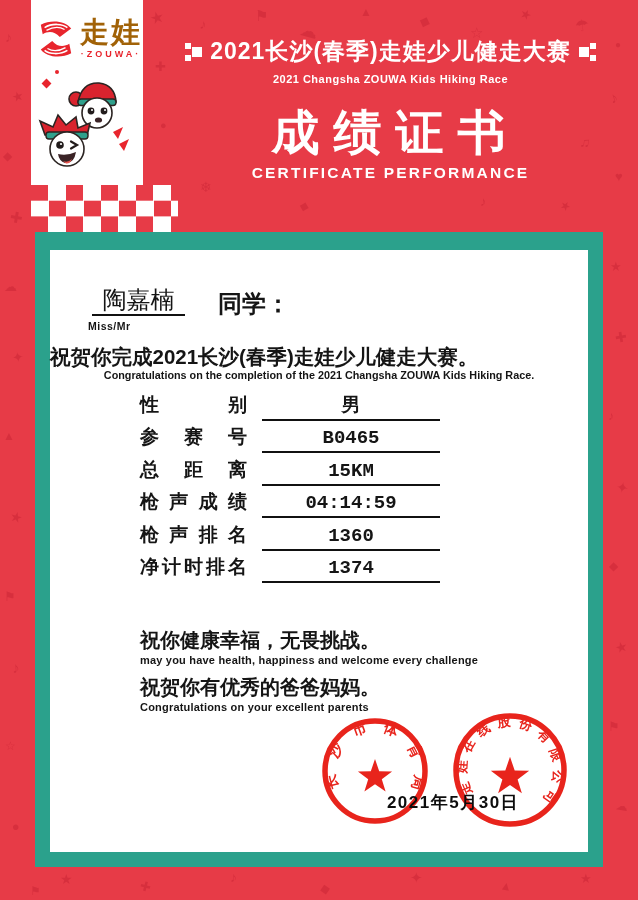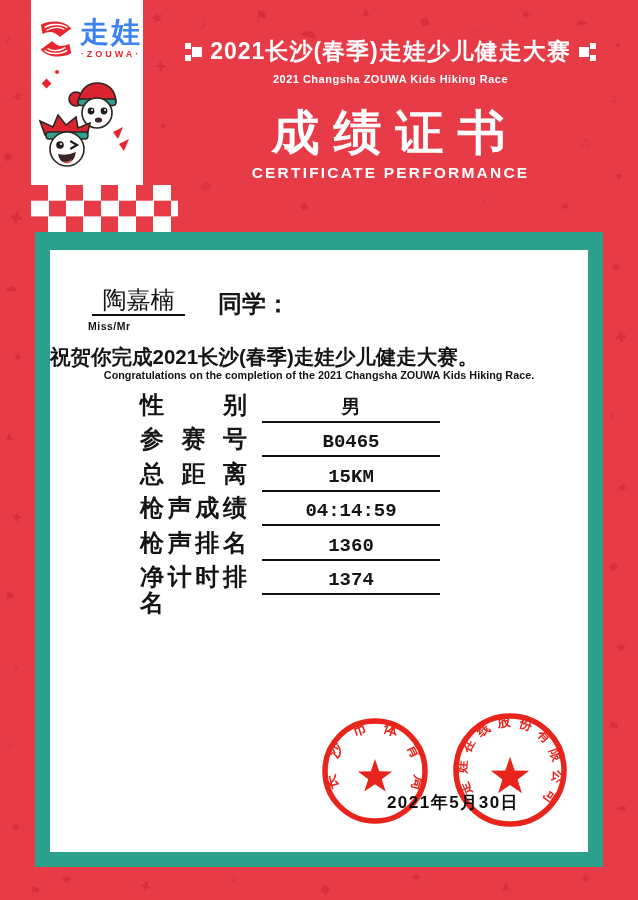--- a/index.html
+++ b/index.html
@@ -6,21 +6,21 @@
   .page{position:relative;width:638px;height:900px;background:#e73b47;overflow:hidden;
         font-family:"Liberation Sans",sans-serif;color:#151515;}
   
   .doodle-layer{position:absolute;inset:0;}
   .doodle{position:absolute;color:#c21f31;opacity:.42;line-height:1;user-select:none;}
 
   
   .logo-panel{position:absolute;left:31px;top:0;width:112px;height:185px;background:#fff;z-index:2;}
   .logo-row{display:flex;align-items:center;padding:18px 0 0 6px;}
   .logo-text-col{margin-left:5px;}
-  .logo-cn{font-size:29px;font-weight:800;letter-spacing:2px;color:#3b82f6;line-height:1;}
+  .logo-cn{font-size:29px;font-weight:800;letter-spacing:2px;color:#a16207;line-height:1;}
   .logo-en{margin-top:3px;text-align:center;color:#e8252d;font-size:9px;font-weight:700;letter-spacing:3px;line-height:1;}
   .mascots{position:absolute;left:2px;top:68px;}
   .checker{position:absolute;left:31px;top:185px;width:147px;height:47px;z-index:2;
            background-image:conic-gradient(#fff 0 25%,transparent 0 50%,#fff 0 75%,transparent 0);
            background-size:35px 31.4px;}
 
   
   .header{position:absolute;left:143px;top:0;width:495px;text-align:center;color:#fff;z-index:2;}
   .title-row{margin-top:36px;display:flex;align-items:center;justify-content:center;gap:8px;}
   .title-cn{font-size:23px;font-weight:800;letter-spacing:1px;white-space:nowrap;}
@@ -36,21 +36,21 @@
   .name-line{width:93px;border-bottom:2px solid #111;text-align:center;
              font-family:"DejaVu Serif","Liberation Serif",serif;font-size:24px;line-height:28px;}
   .honorific{margin-left:5px;font-size:24px;font-weight:800;line-height:24px;}
   .miss-mr{position:absolute;left:38px;top:70px;font-size:10.5px;font-weight:700;letter-spacing:.5px;}
 
   .congrats-cn{position:absolute;left:0;top:93px;width:100%;text-align:left;font-size:20.5px;font-weight:800;}
   .congrats-en{position:absolute;left:0;top:119px;width:100%;text-align:center;font-size:10.8px;font-weight:700;}
 
   .fields{position:absolute;left:90px;top:142px;}
   .field-row{display:flex;align-items:baseline;margin-bottom:3.4px;}
-  .field-label{width:107px;font-size:24px;font-weight:700;line-height:26px;
+  .field-label{width:107px;font-size:19px;font-weight:700;line-height:26px;
                text-align:justify;text-align-last:justify;}
   .field-value{width:178px;margin-left:15px;height:26px;line-height:26px;border-bottom:2px solid #111;
                text-align:center;font-family:"Liberation Mono","DejaVu Sans Mono",monospace;
                font-size:19px;font-weight:700;}
 
   .blessings{position:absolute;left:90px;top:378px;}
   .bless-cn{font-size:20px;font-weight:800;line-height:1.2;}
   .bless-en{font-size:11px;font-weight:700;margin:2px 0 9px 0;letter-spacing:.2px;}
 
   .stamp{position:absolute;z-index:4;}
@@ -213,20 +213,26 @@
         <div class="field-row">
           <div class="field-label">枪声排名</div>
           <div class="field-value">1360</div>
         </div>
         <div class="field-row">
           <div class="field-label">净计时排名</div>
           <div class="field-value">1374</div>
         </div>
       </div>
 
+      <div class="blessings">
+        <div class="bless-cn">祝你健康幸福，无畏挑战。</div>
+        <div class="bless-en">may you have health, happiness and welcome every challenge</div>
+        <div class="bless-cn">祝贺你有优秀的爸爸妈妈。</div>
+        <div class="bless-en">Congratulations on your excellent parents</div>
+      </div>
 
       <svg class="stamp stamp1" width="112" height="112" viewBox="-56 -56 112 112">
         <circle r="50" fill="none" stroke="#e8241c" stroke-width="5.5"></circle>
         <path id="arc1" d="M -34.6 20 A 40 40 0 1 1 34.6 20" fill="none"></path>
         <text fill="#e8241c" font-size="14.5" font-weight="bold" font-family="Liberation Sans, sans-serif">
           <textPath href="#arc1" startOffset="4" textLength="160" lengthAdjust="spacing">长沙市体育局</textPath>
         </text>
         <path transform="translate(0,6)" fill="#e8241c" d="M0,-18 L4.2,-5.8 L17.1,-5.6 L6.8,2.2 L10.6,14.6 L0,7.2 L-10.6,14.6 L-6.8,2.2 L-17.1,-5.6 L-4.2,-5.8 Z"></path>
       </svg>
       <svg class="stamp stamp2" width="120" height="120" viewBox="-60 -60 120 120">

